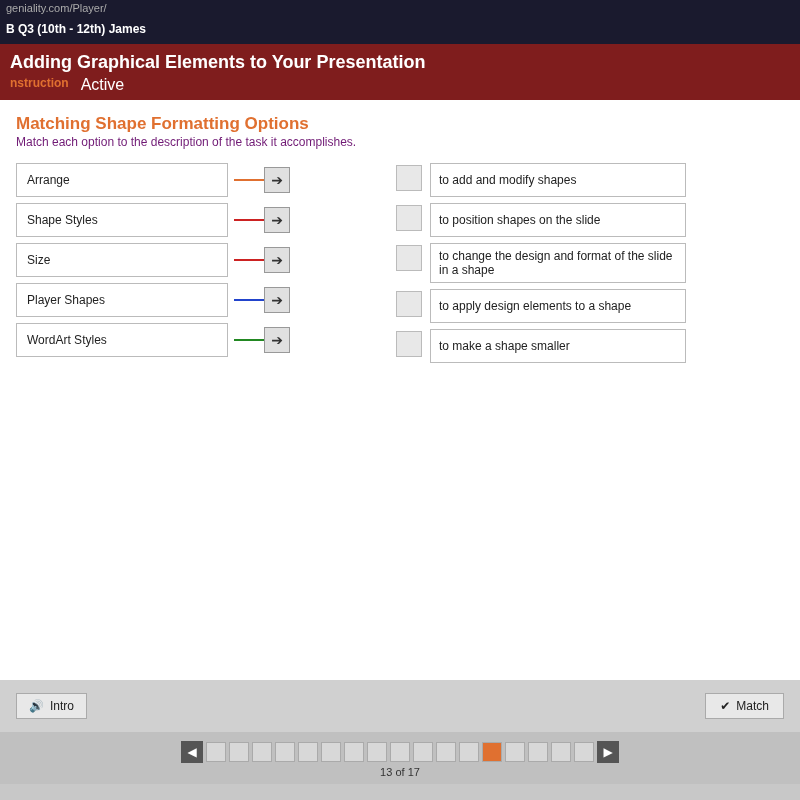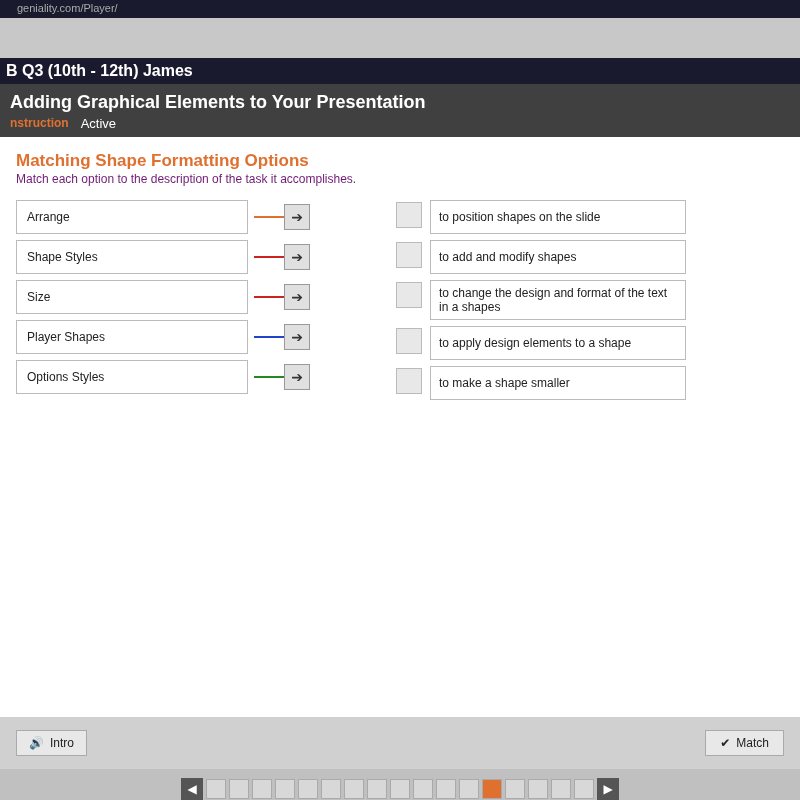--- a/index.html
+++ b/index.html
@@ -9,36 +9,35 @@
       background: #c8c8c8;
       font-family: Arial, sans-serif;
       font-size: 13px;
       overflow: hidden;
     }
 
     .top-bar {
       background: #1a1a2e;
       color: #aaa;
       font-size: 11px;
-      padding: 2px 17px;
+      padding: 2px 6px;
       height: 18px;
     }
 
     .breadcrumb-bar {
       background: #1a1a2e;
       color: #fff;
-      font-size: 16px;
+      font-size: 12px;
       font-weight: bold;
       padding: 4px 6px;
       height: 26px;
-      margin-top: 40px;
     }
 
     .header-section {
-      background: #404040;
+      background: #7f1d1d;
       padding: 8px 10px 6px 10px;
     }
 
     .header-title {
       color: #fff;
       font-size: 18px;
       font-weight: bold;
     }
 
     .header-subtitle {
@@ -50,21 +49,21 @@
     .header-subtitle .instruction-link {
       color: #e07030;
       font-size: 12px;
       font-weight: bold;
       cursor: pointer;
       text-align: center;
     }
 
     .header-subtitle .active-badge {
       color: #fff;
-      font-size: 13px;
+      font-size: 16px;
     }
 
     .main-content {
       background: #fff;
       margin: 0;
       padding: 14px 16px;
       min-height: 580px;
     }
 
     .activity-title {
@@ -103,21 +102,21 @@
 
     .left-item {
       display: flex;
       align-items: center;
       gap: 6px;
     }
 
     .term-box {
       border: 1px solid #bbb;
       padding: 6px 10px;
-      width: 232px;
+      width: 212px;
       min-height: 34px;
       display: flex;
       align-items: center;
       background: #fff;
       font-size: 12px;
       color: #222;
     }
 
     .arrow-connector {
       display: flex;
@@ -304,40 +303,40 @@
           </div>
         </div>
         <div class="left-item">
           <div class="term-box">Player Shapes</div>
           <div class="arrow-connector">
             <div class="connector-line line-blue"></div>
             <div class="arrow-btn">➔</div>
           </div>
         </div>
         <div class="left-item">
-          <div class="term-box">Options Styles</div>
+          <div class="term-box">WordArt Styles</div>
           <div class="arrow-connector">
             <div class="connector-line line-green"></div>
             <div class="arrow-btn">➔</div>
           </div>
         </div>
       </div>
 
     <div class="right-column" id="right-column">
     <div class="right-item">
           <div class="answer-checkbox"></div>
+          <div class="description-box">to add and modify shapes</div>
+        </div>
+        <div class="right-item">
+          <div class="answer-checkbox"></div>
           <div class="description-box">to position shapes on the slide</div>
         </div>
         <div class="right-item">
           <div class="answer-checkbox"></div>
-          <div class="description-box">to add and modify shapes</div>
-        </div>
-        <div class="right-item">
-          <div class="answer-checkbox"></div>
-          <div class="description-box">to change the design and format of the text in a shapes</div>
+          <div class="description-box">to change the design and format of the slide in a shape</div>
         </div>
         <div class="right-item">
           <div class="answer-checkbox"></div>
           <div class="description-box">to apply design elements to a shape</div>
         </div>
         <div class="right-item">
           <div class="answer-checkbox"></div>
           <div class="description-box">to make a shape smaller</div>
         </div>
       </div>

